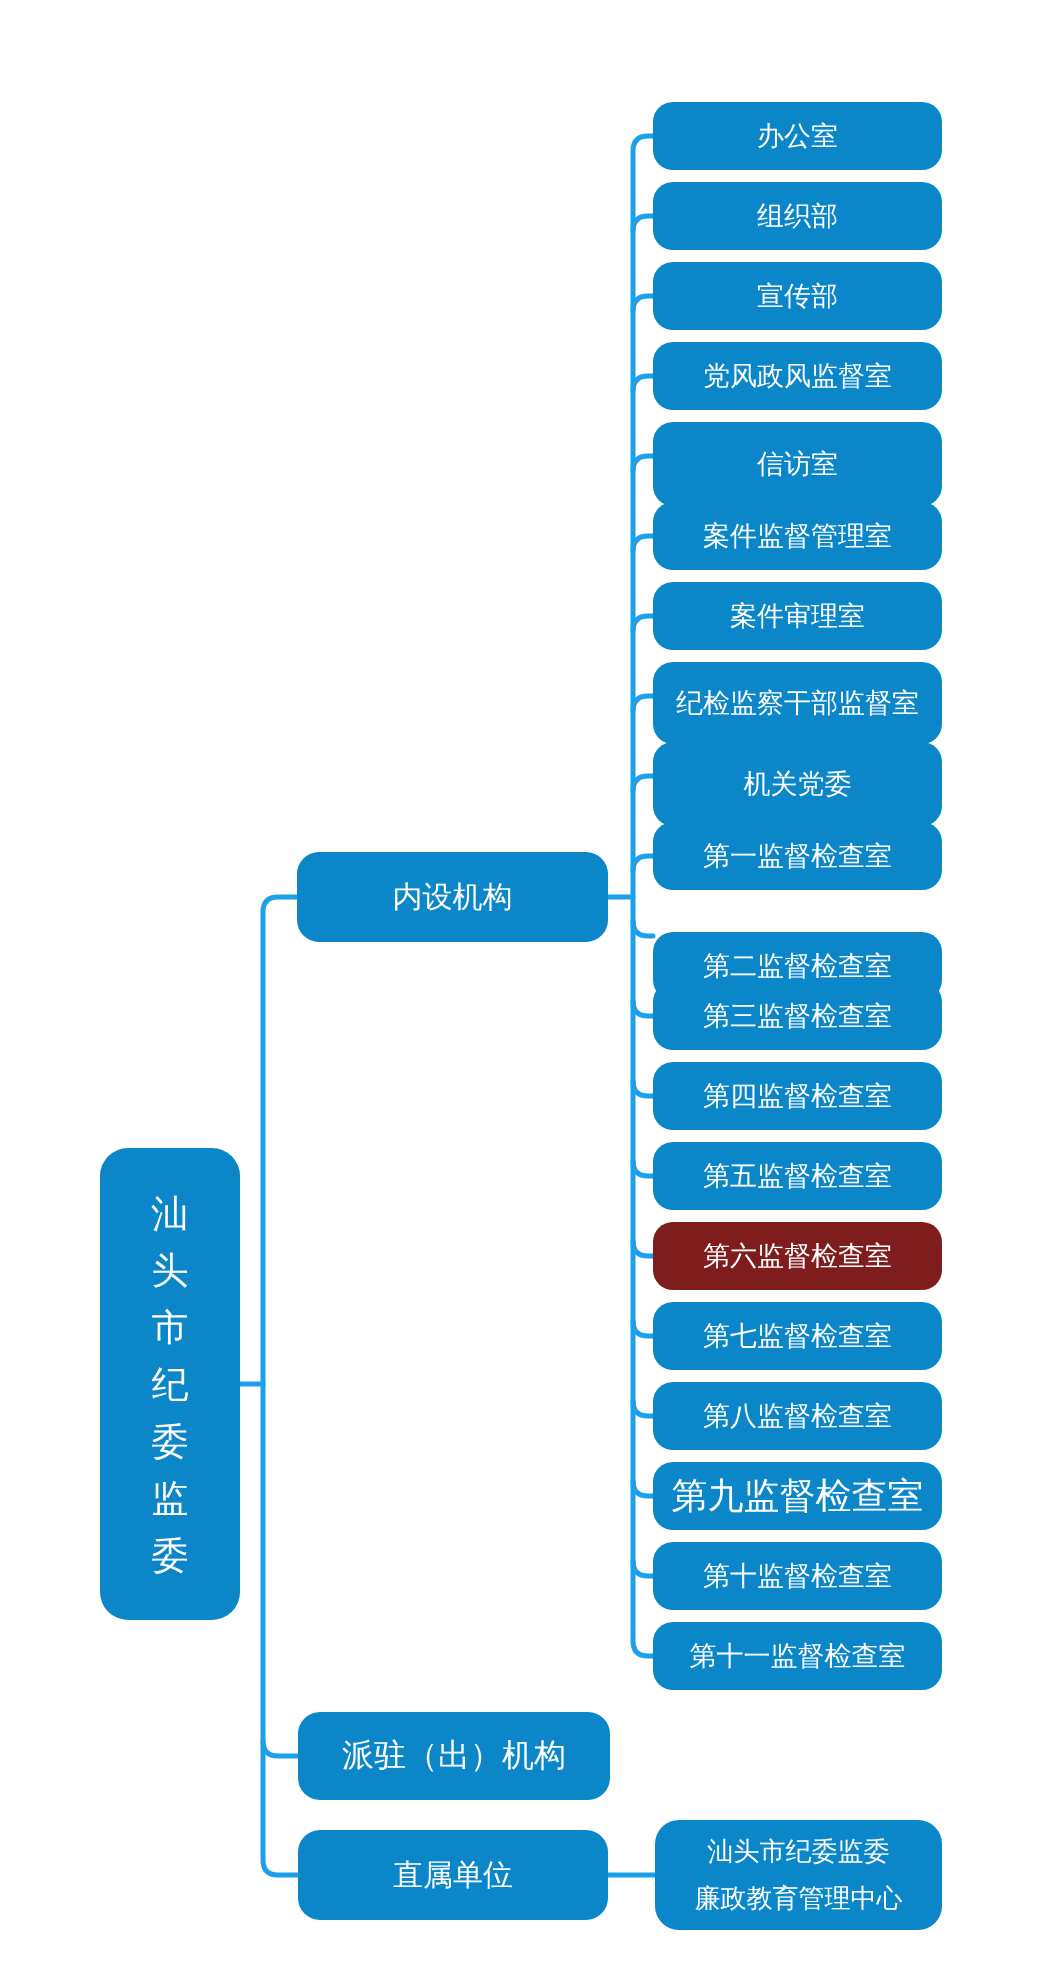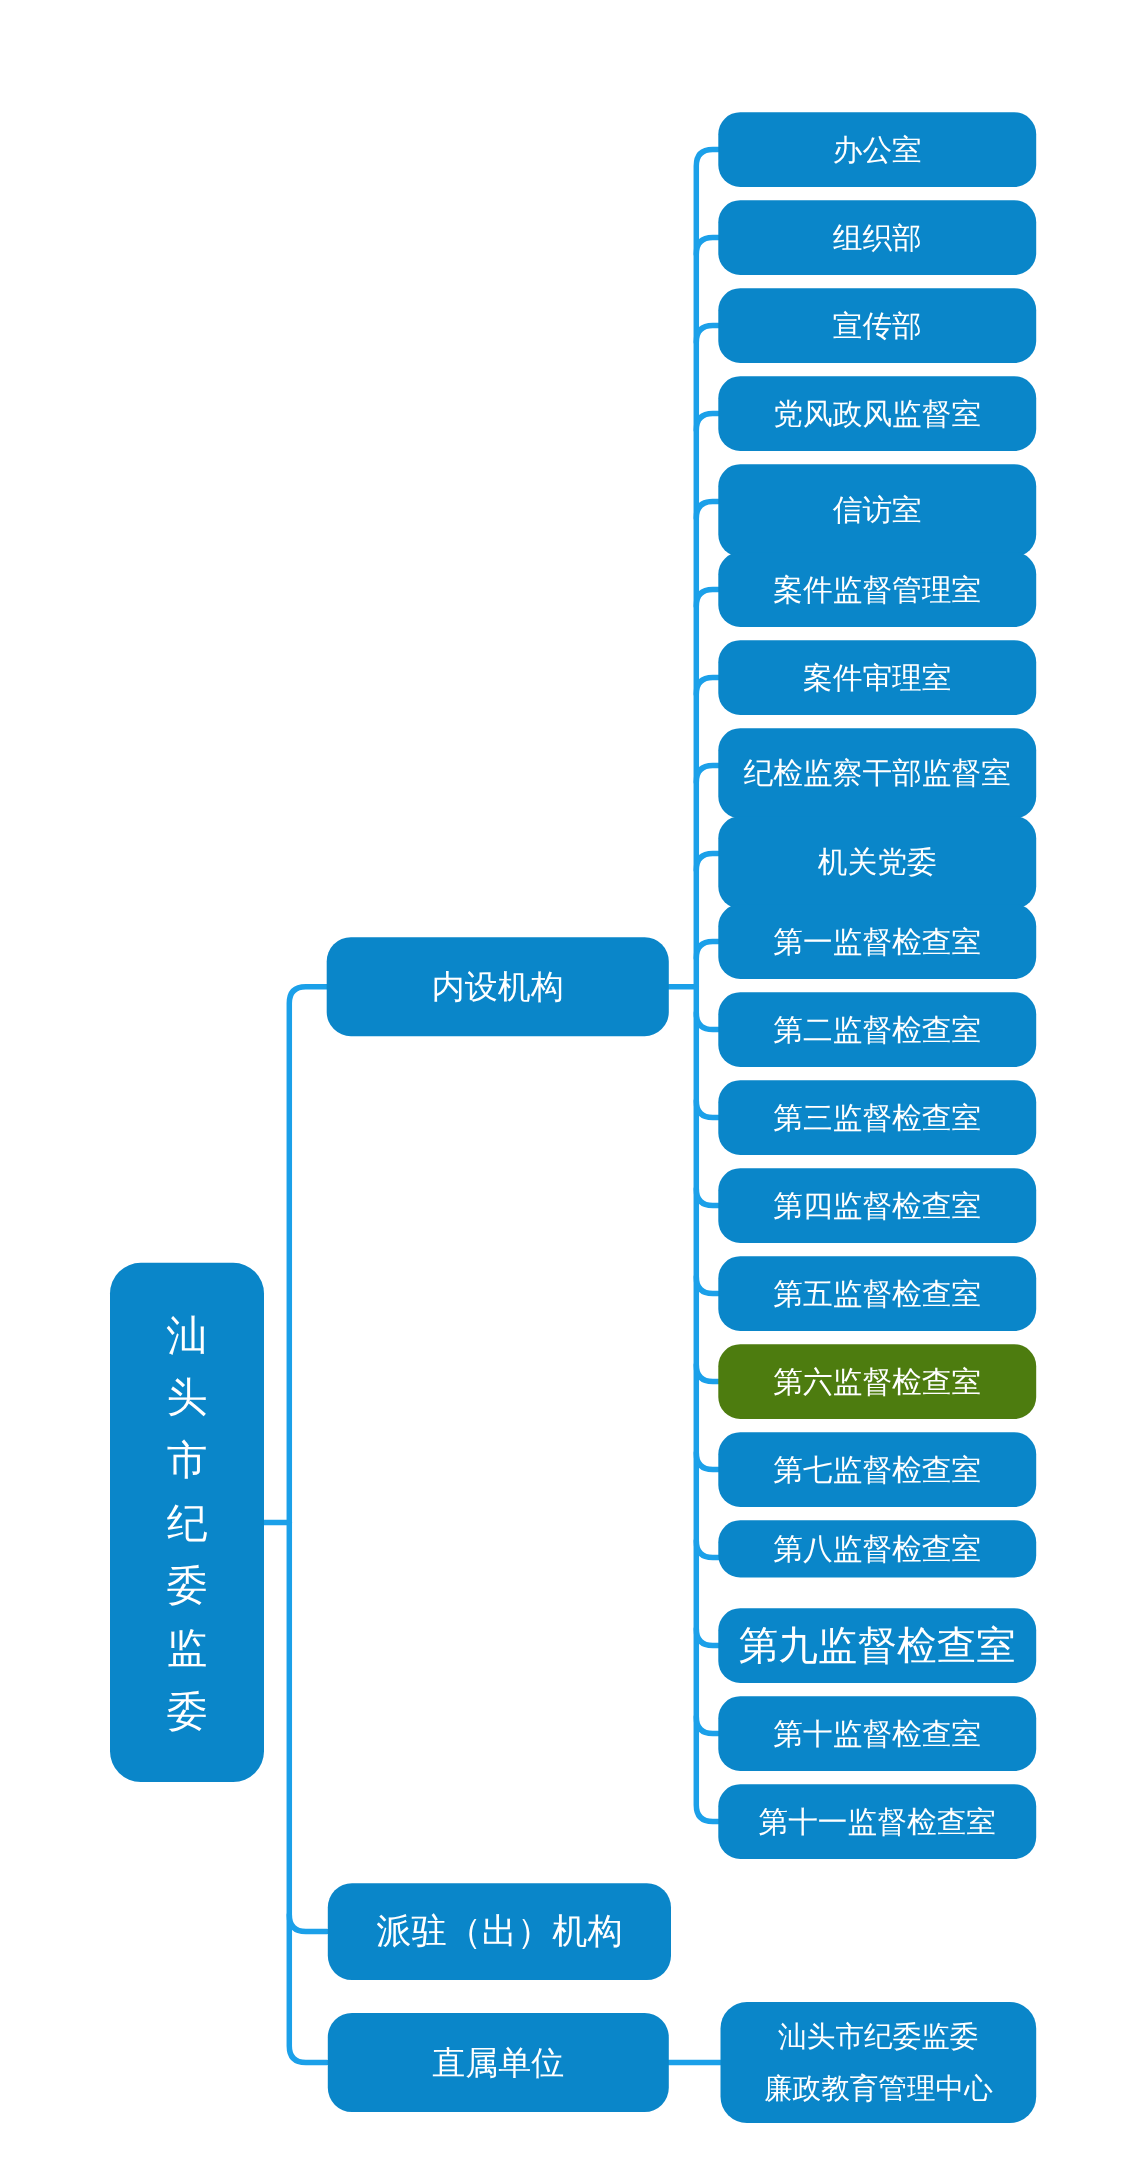--- a/index.html
+++ b/index.html
@@ -86,39 +86,39 @@
       </div>
       <div class="node" style="left: 653px; top: 662px; width: 289px; height: 82px; border-radius: 20px; font-size: 27px; background: rgb(10, 134, 201); color: rgb(255, 255, 255);">
         <span>纪检监察干部监督室</span>
       </div>
       <div class="node" style="left: 653px; top: 742px; width: 289px; height: 84px; border-radius: 20px; font-size: 27px; background: rgb(10, 134, 201); color: rgb(255, 255, 255);">
         <span>机关党委</span>
       </div>
       <div class="node" style="left: 653px; top: 822px; width: 289px; height: 68px; border-radius: 20px; font-size: 27px; background: rgb(10, 134, 201); color: rgb(255, 255, 255);">
         <span>第一监督检查室</span>
       </div>
-      <div class="node" style="left: 653px; top: 902px; width: 289px; height: 68px; border-radius: 20px; font-size: 27px; background: rgb(10, 134, 201); color: rgb(255, 255, 255);">
+      <div class="node" style="left: 653px; top: 932px; width: 289px; height: 68px; border-radius: 20px; font-size: 27px; background: rgb(10, 134, 201); color: rgb(255, 255, 255);">
         <span>第二监督检查室</span>
       </div>
       <div class="node" style="left: 653px; top: 982px; width: 289px; height: 68px; border-radius: 20px; font-size: 27px; background: rgb(10, 134, 201); color: rgb(255, 255, 255);">
         <span>第三监督检查室</span>
       </div>
       <div class="node" style="left: 653px; top: 1062px; width: 289px; height: 68px; border-radius: 20px; font-size: 27px; background: rgb(10, 134, 201); color: rgb(255, 255, 255);">
         <span>第四监督检查室</span>
       </div>
       <div class="node" style="left: 653px; top: 1142px; width: 289px; height: 68px; border-radius: 20px; font-size: 27px; background: rgb(10, 134, 201); color: rgb(255, 255, 255);">
         <span>第五监督检查室</span>
       </div>
-      <div class="node" style="left: 653px; top: 1222px; width: 289px; height: 68px; border-radius: 20px; font-size: 27px; background: #4d7c0f; color: rgb(255, 255, 255);">
+      <div class="node" style="left: 653px; top: 1222px; width: 289px; height: 68px; border-radius: 20px; font-size: 27px; background: #7f1d1d; color: rgb(255, 255, 255);">
         <span>第六监督检查室</span>
       </div>
       <div class="node" style="left: 653px; top: 1302px; width: 289px; height: 68px; border-radius: 20px; font-size: 27px; background: rgb(10, 134, 201); color: rgb(255, 255, 255);">
         <span>第七监督检查室</span>
       </div>
-      <div class="node" style="left: 653px; top: 1382px; width: 289px; height: 52px; border-radius: 20px; font-size: 27px; background: rgb(10, 134, 201); color: rgb(255, 255, 255);">
+      <div class="node" style="left: 653px; top: 1382px; width: 289px; height: 68px; border-radius: 20px; font-size: 27px; background: rgb(10, 134, 201); color: rgb(255, 255, 255);">
         <span>第八监督检查室</span>
       </div>
       <div class="node" style="left: 653px; top: 1462px; width: 289px; height: 68px; border-radius: 20px; font-size: 36px; background: rgb(10, 134, 201); color: rgb(255, 255, 255);">
         <span>第九监督检查室</span>
       </div>
       <div class="node" style="left: 653px; top: 1542px; width: 289px; height: 68px; border-radius: 20px; font-size: 27px; background: rgb(10, 134, 201); color: rgb(255, 255, 255);">
         <span>第十监督检查室</span>
       </div>
       <div class="node" style="left: 653px; top: 1622px; width: 289px; height: 68px; border-radius: 20px; font-size: 27px; background: rgb(10, 134, 201); color: rgb(255, 255, 255);">
         <span>第十一监督检查室</span>

